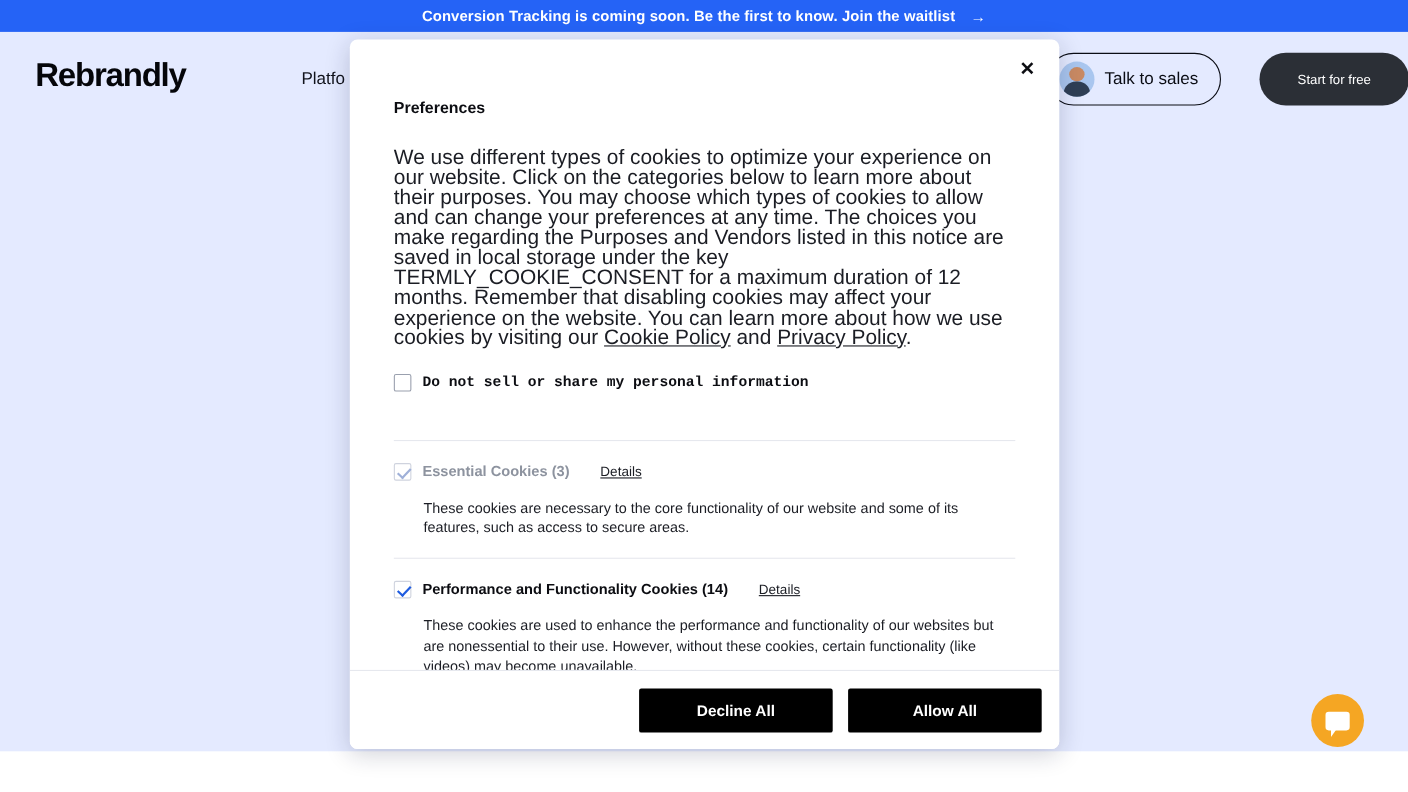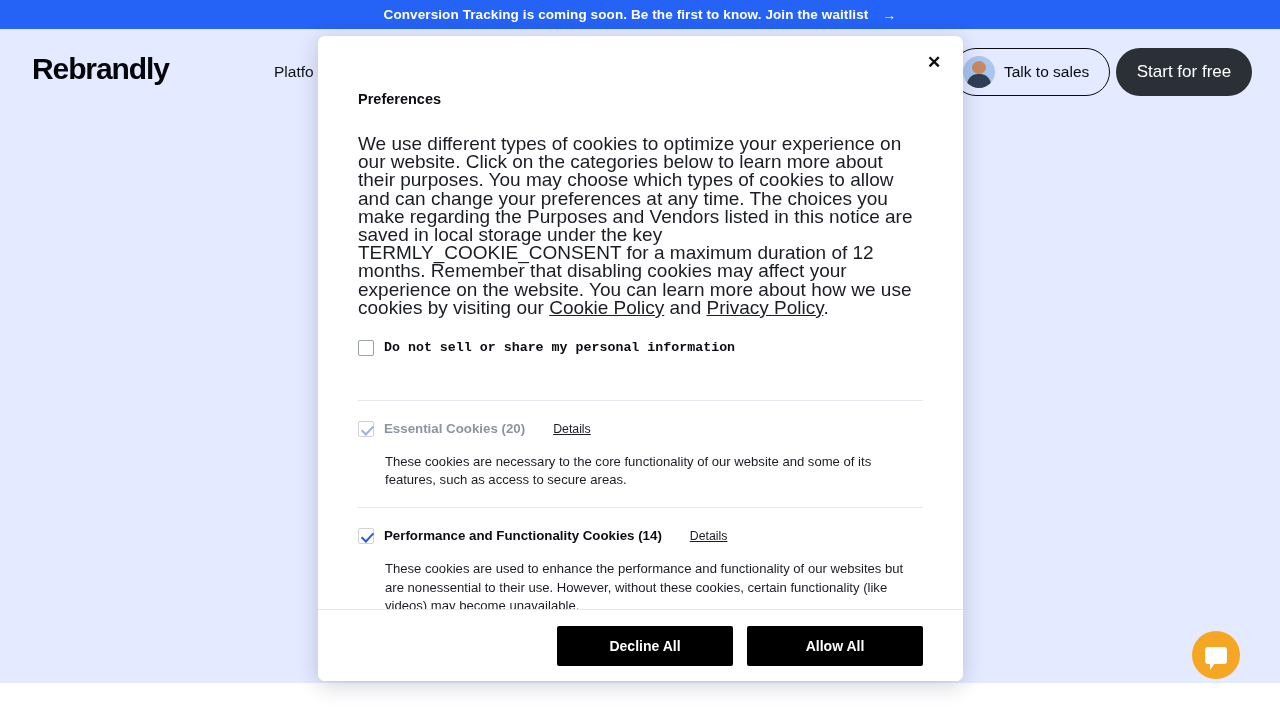--- a/index.html
+++ b/index.html
@@ -68,25 +68,25 @@
     content: ""; position: absolute; left: 9px; top: 5px;
     width: 14px; height: 13px; border-radius: 50%;
     background: #c98a63;
   }
   .avatar::after {
     content: ""; position: absolute; left: 4px; top: 18px;
     width: 24px; height: 18px; border-radius: 11px 11px 0 0;
     background: #2f3f55;
   }
   .start-btn {
-    position: absolute; left: 1116px; top: 48px;
+    position: absolute; left: 1145px; top: 48px;
     width: 136px; height: 48px; border-radius: 26px;
     background: #2b2f36; color: #ffffff;
     display: flex; align-items: center; justify-content: center;
-    font-size: 17px;
+    font-size: 12px;
   }
 
   
   .hero-head {
     position: absolute; top: 196px; left: 0; width: 1280px;
     text-align: center;
     font-size: 80px; font-weight: bold; color: #05060a;
     letter-spacing: -2px; white-space: nowrap;
   }
   .hero-sub {
@@ -185,21 +185,21 @@
   .cat-desc {
     font-size: 13.1px; line-height: 18.2px; color: #1b1d24;
     margin: 16px 0 0 27px; max-width: 530px;
   }
 
   .modal-footer {
     flex: 0 0 auto;
     height: 72px;
     border-top: 1px solid #e6e8ee;
     display: flex; align-items: center; justify-content: flex-end;
-    gap: 14px; padding: 0 40px;
+    gap: 14px; padding: 0 16px;
     background: #ffffff;
   }
   .btn {
     height: 40px; min-width: 176px;
     background: #000000; color: #ffffff;
     border: none; border-radius: 2px;
     font-size: 14px; font-weight: bold;
     font-family: "Liberation Sans", sans-serif;
     display: flex; align-items: center; justify-content: center;
   }
@@ -250,21 +250,21 @@
     <p class="intro"><span>We use different types of cookies to optimize your experience on our website. Click on the categories below to learn more about their purposes. You may choose which types of cookies to allow and can change your preferences at any time. The choices you make regarding the Purposes and Vendors listed in this notice are saved in local storage under the key TERMLY_COOKIE_CONSENT for a maximum duration of 12 months. Remember that disabling cookies may affect your experience on the website. You can learn more about how we use cookies by visiting our </span><a href="#">Cookie Policy</a><span> and </span><a href="#">Privacy Policy</a><span>.</span></p>
 
     <div class="cb-row dns-block">
       <span class="cb"></span>
       <span class="dns-label">Do not sell or share my personal information</span>
     </div>
 
     <div class="cat">
       <div class="cat-head">
         <span class="cb checked disabled"></span>
-        <span class="cat-name muted">Essential Cookies (20)</span>
+        <span class="cat-name muted">Essential Cookies (3)</span>
         <a href="#" class="cat-details">Details</a>
       </div>
       <div class="cat-desc">These cookies are necessary to the core functionality of our website and some of its features, such as access to secure areas.</div>
     </div>
 
     <div class="cat">
       <div class="cat-head">
         <span class="cb checked"></span>
         <span class="cat-name">Performance and Functionality Cookies (14)</span>
         <a href="#" class="cat-details">Details</a>

